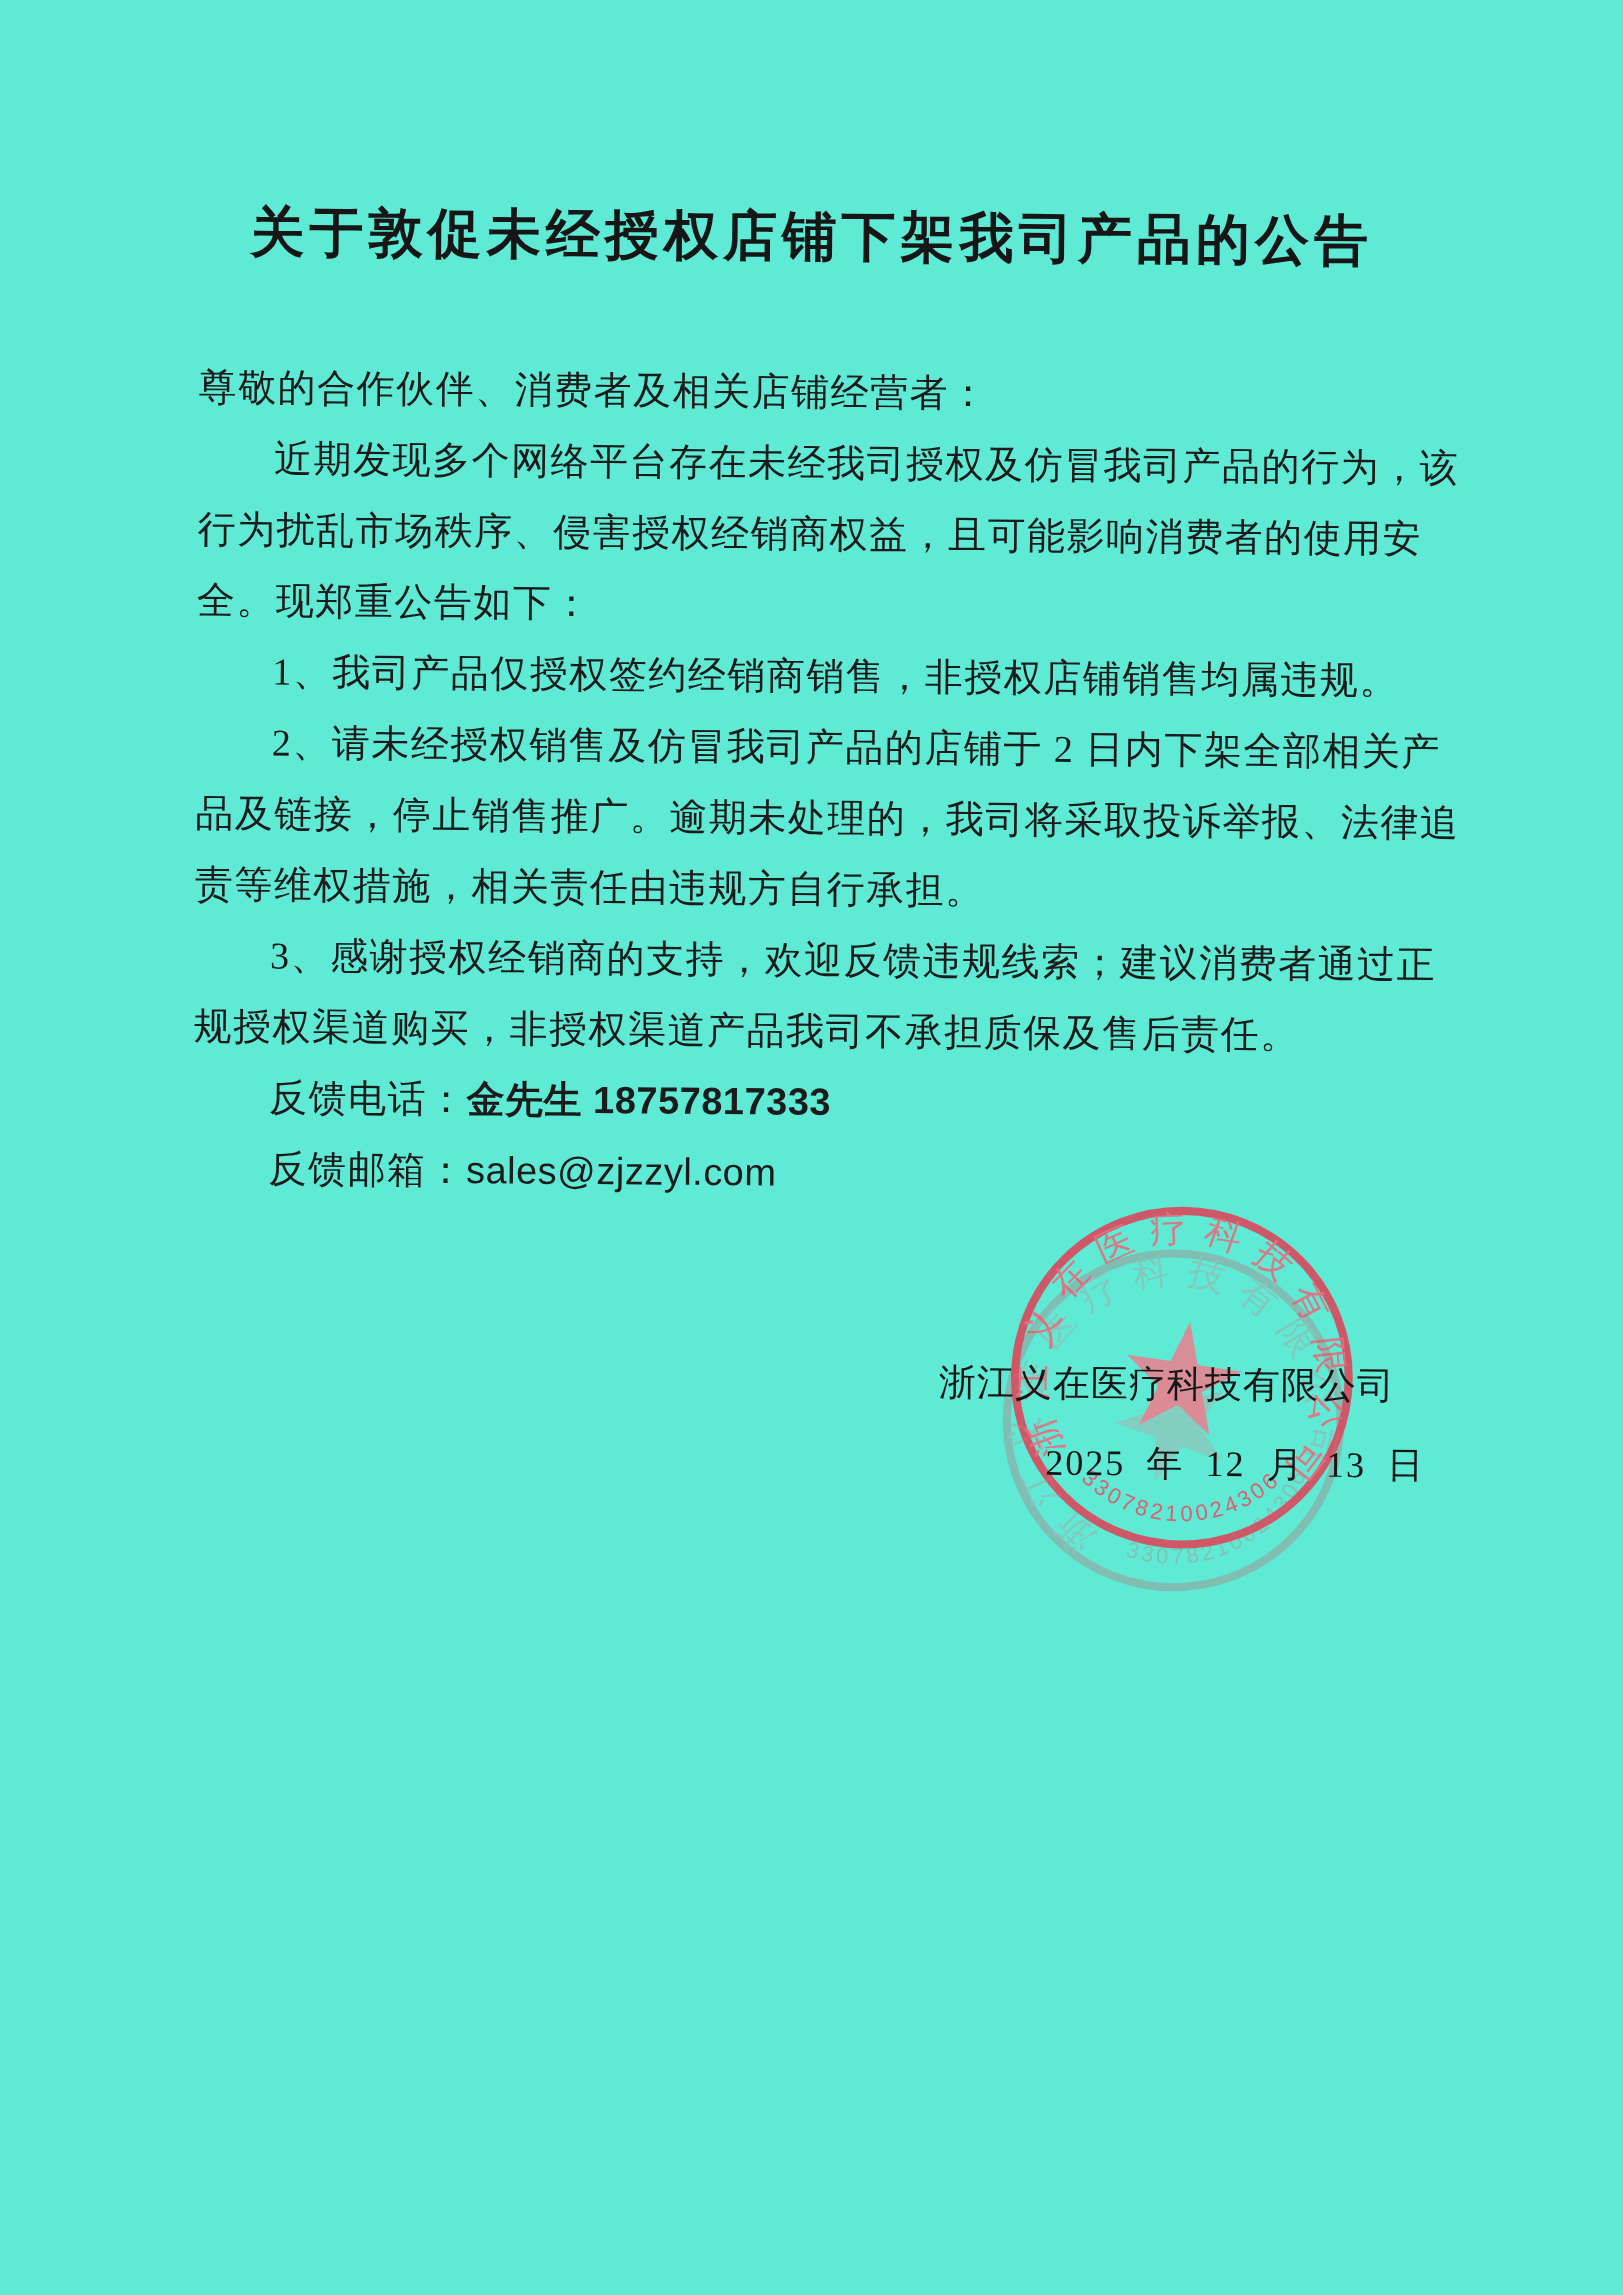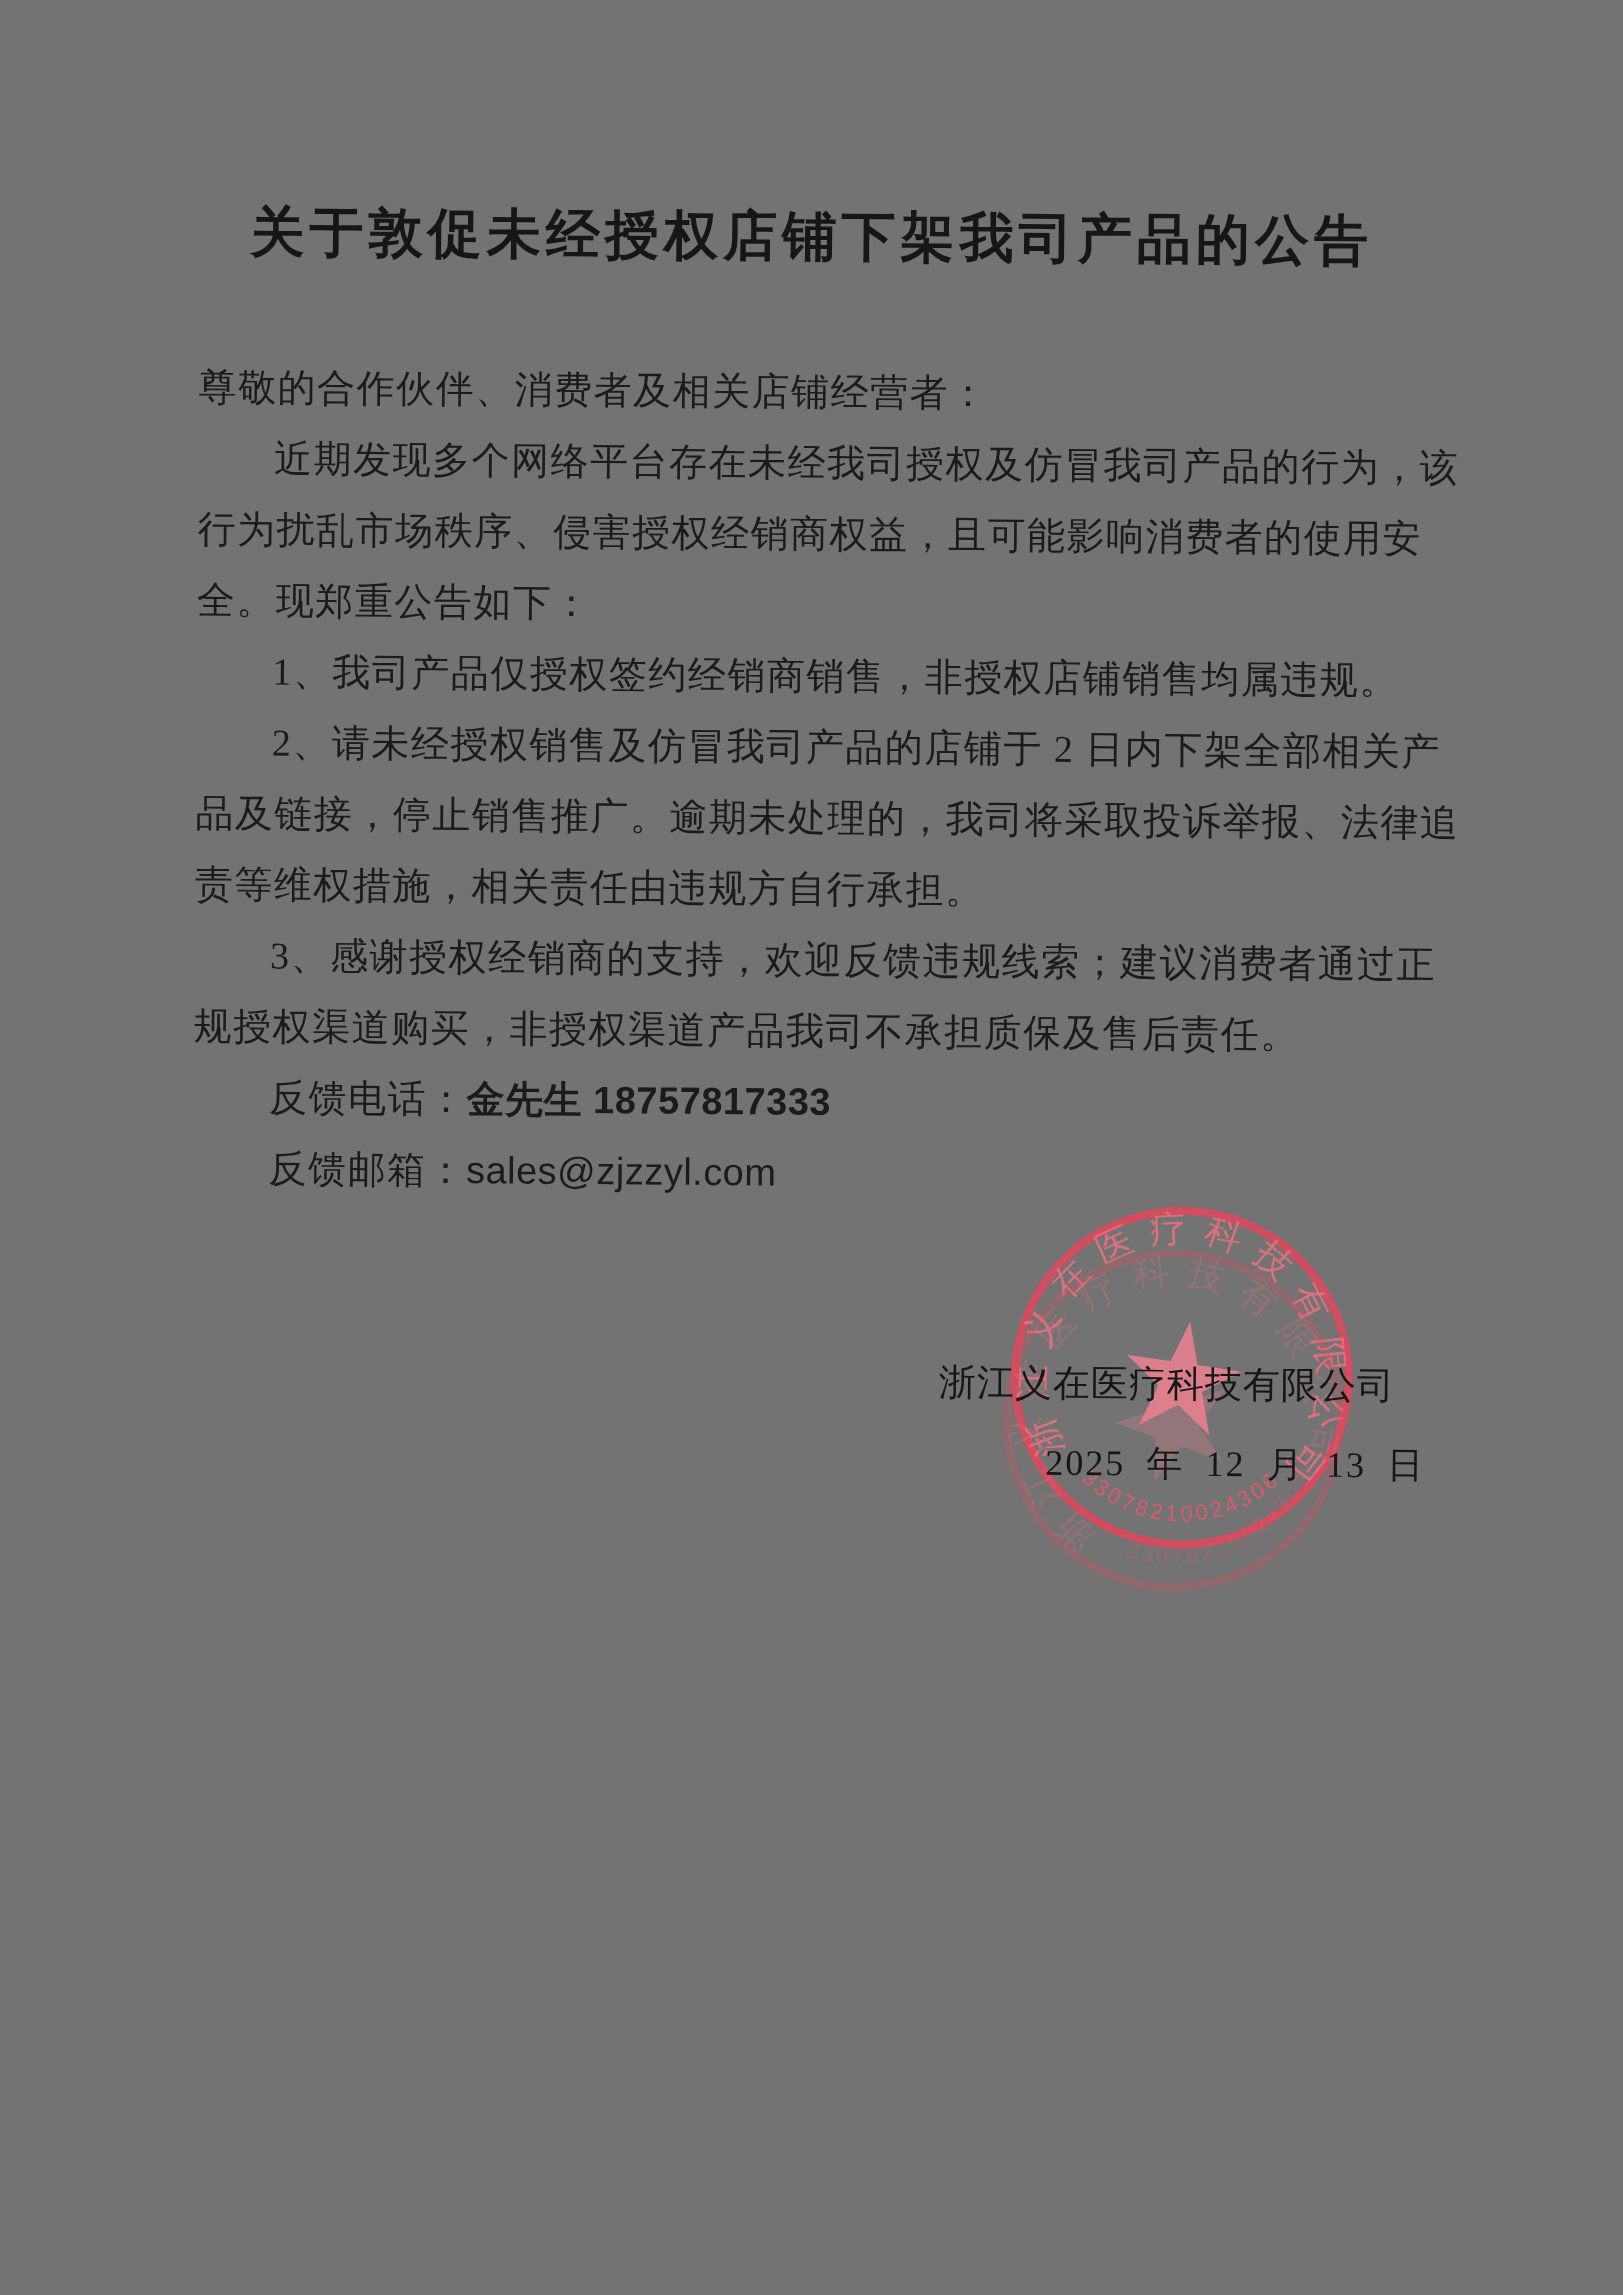--- a/index.html
+++ b/index.html
@@ -1,20 +1,20 @@
 <!DOCTYPE html>
 <html style="font-size:8.2px"><head>
 <meta charset="utf-8">
 <style>
   html, body { margin: 0; padding: 0; background: #ffffff; }
   .page {
     position: relative;
     width: 1624px;
     height: 2295px;
-    background: #737373;
+    background: #5eead4;
     overflow: hidden;
     font-family: "Liberation Serif", "DejaVu Serif", serif;
     color: #1b1b1b;
   }
   .sheet {
     position: absolute;
     inset: 0;
     transform: rotate(0.45deg);
     transform-origin: 205px 215px;
   }

